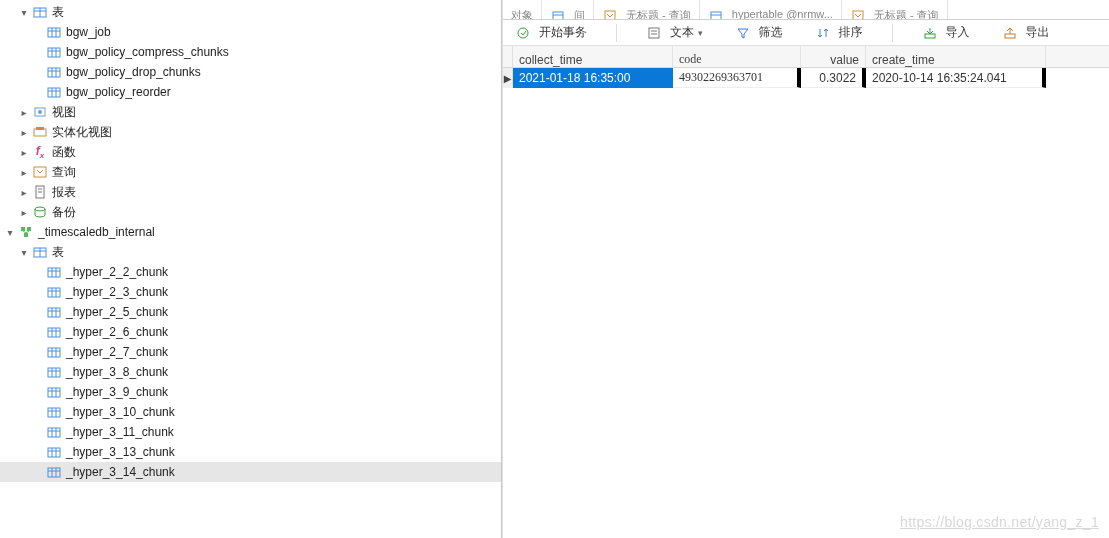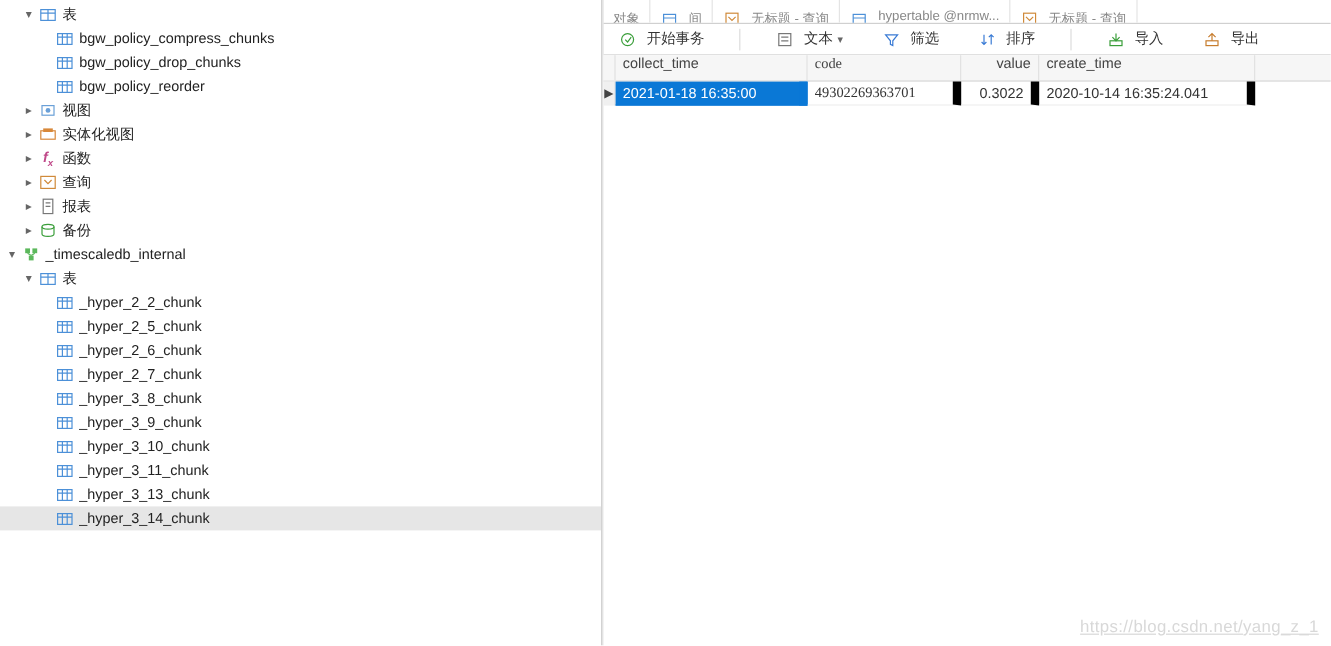--- a/index.html
+++ b/index.html
@@ -109,21 +109,21 @@
 .grid-head {
   display: flex;
   height: 22px;
   background: #f6f6f6;
   border-bottom: 1px solid #d8d8d8;
 }
 .g-col {
   border-right: 1px solid #e2e2e2;
   padding: 0 6px;
   display: flex;
-  align-items: flex-start;
+  align-items: flex-end;
   color: #444;
 }
 .c0 { width: 160px; }
 .c1 { width: 128px; font-family: Liberation Serif, serif; }
 .c2 { width: 65px; text-align: right; justify-content:flex-end; }
 .c3 { width: 180px; }
 .grid-row {
   display: flex;
   height: 20px;
   align-items: stretch;
@@ -135,21 +135,21 @@
   background: #f0f0f0;
   color: #444;
   font-size: 10px;
   border-right: 1px solid #e0e0e0;
 }
 .grid-head .row-ptr { background:#f6f6f6; }
 .cell {
   padding: 0 6px;
   display: flex;
   align-items: center;
-  border-right: 7px solid #000000;
+  border-right: 4px solid #000000;
   border-bottom: 1px solid #eee;
   white-space: nowrap;
 }
 .cell.sel {
   background: #0a78d6;
   color: #fff;
   border-color:#0a78d6;
 }
 .watermark {
   position: absolute;
@@ -185,20 +185,32 @@
         <div class="tree-row">
           <span class="spacer" style="width:42px"></span>
           <span class="icon">
             <svg width="14" height="14">
               <rect x="1" y="3" width="12" height="9" fill="none" stroke="#4c90d8"></rect>
               <line x1="1" y1="6" x2="13" y2="6" stroke="#4c90d8"></line>
               <line x1="5" y1="3" x2="5" y2="12" stroke="#4c90d8"></line>
               <line x1="9" y1="3" x2="9" y2="12" stroke="#4c90d8"></line>
             </svg>
           </span>
+          <span class="label">bgw_job</span>
+        </div>
+        <div class="tree-row">
+          <span class="spacer" style="width:42px"></span>
+          <span class="icon">
+            <svg width="14" height="14">
+              <rect x="1" y="3" width="12" height="9" fill="none" stroke="#4c90d8"></rect>
+              <line x1="1" y1="6" x2="13" y2="6" stroke="#4c90d8"></line>
+              <line x1="5" y1="3" x2="5" y2="12" stroke="#4c90d8"></line>
+              <line x1="9" y1="3" x2="9" y2="12" stroke="#4c90d8"></line>
+            </svg>
+          </span>
           <span class="label">bgw_policy_compress_chunks</span>
         </div>
         <div class="tree-row">
           <span class="spacer" style="width:42px"></span>
           <span class="icon">
             <svg width="14" height="14">
               <rect x="1" y="3" width="12" height="9" fill="none" stroke="#4c90d8"></rect>
               <line x1="1" y1="6" x2="13" y2="6" stroke="#4c90d8"></line>
               <line x1="5" y1="3" x2="5" y2="12" stroke="#4c90d8"></line>
               <line x1="9" y1="3" x2="9" y2="12" stroke="#4c90d8"></line>
@@ -331,20 +343,32 @@
         <div class="tree-row">
           <span class="spacer" style="width:42px"></span>
           <span class="icon">
             <svg width="14" height="14">
               <rect x="1" y="3" width="12" height="9" fill="none" stroke="#4c90d8"></rect>
               <line x1="1" y1="6" x2="13" y2="6" stroke="#4c90d8"></line>
               <line x1="5" y1="3" x2="5" y2="12" stroke="#4c90d8"></line>
               <line x1="9" y1="3" x2="9" y2="12" stroke="#4c90d8"></line>
             </svg>
           </span>
+          <span class="label">_hyper_2_3_chunk</span>
+        </div>
+        <div class="tree-row">
+          <span class="spacer" style="width:42px"></span>
+          <span class="icon">
+            <svg width="14" height="14">
+              <rect x="1" y="3" width="12" height="9" fill="none" stroke="#4c90d8"></rect>
+              <line x1="1" y1="6" x2="13" y2="6" stroke="#4c90d8"></line>
+              <line x1="5" y1="3" x2="5" y2="12" stroke="#4c90d8"></line>
+              <line x1="9" y1="3" x2="9" y2="12" stroke="#4c90d8"></line>
+            </svg>
+          </span>
           <span class="label">_hyper_2_5_chunk</span>
         </div>
         <div class="tree-row">
           <span class="spacer" style="width:42px"></span>
           <span class="icon">
             <svg width="14" height="14">
               <rect x="1" y="3" width="12" height="9" fill="none" stroke="#4c90d8"></rect>
               <line x1="1" y1="6" x2="13" y2="6" stroke="#4c90d8"></line>
               <line x1="5" y1="3" x2="5" y2="12" stroke="#4c90d8"></line>
               <line x1="9" y1="3" x2="9" y2="12" stroke="#4c90d8"></line>

